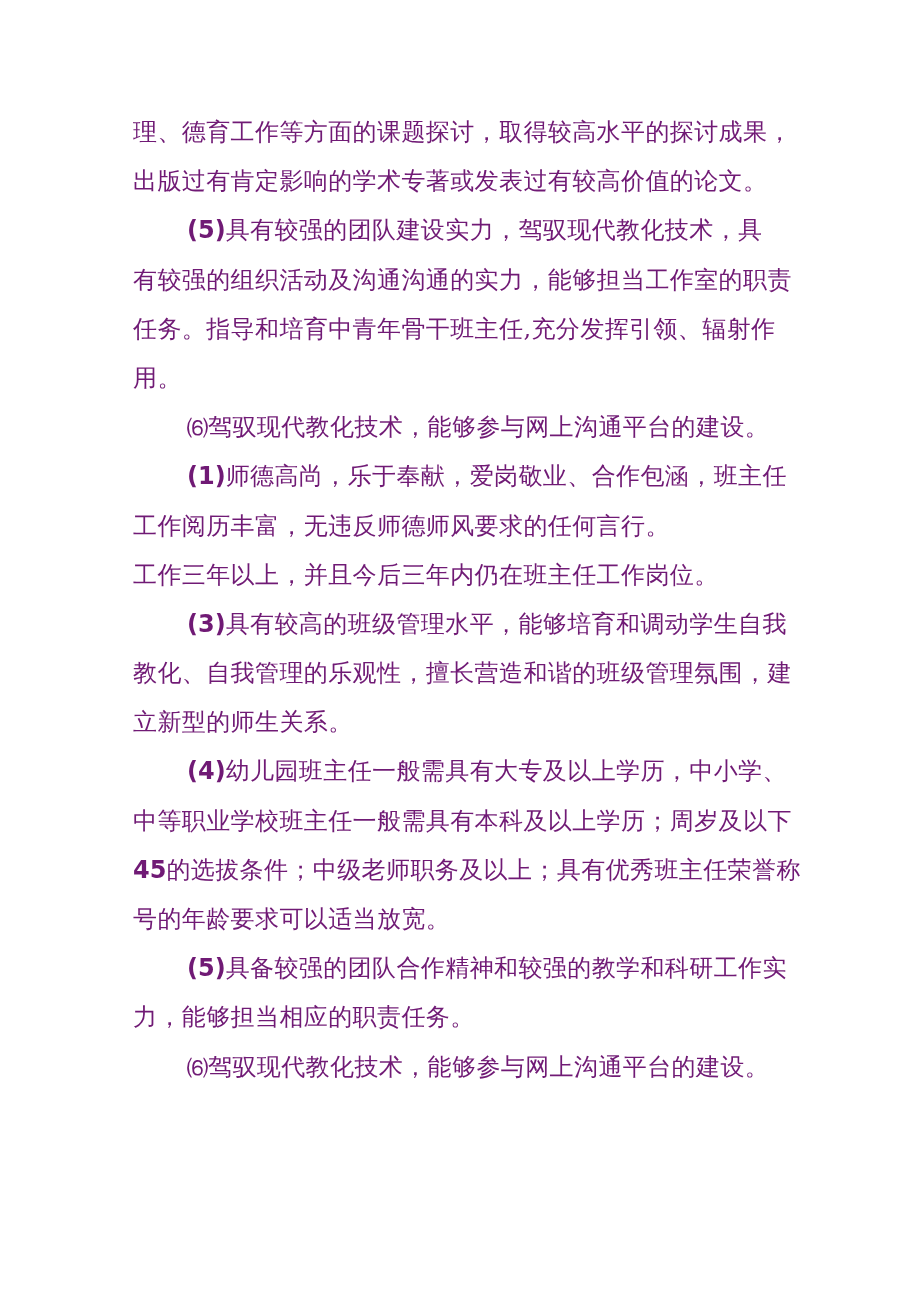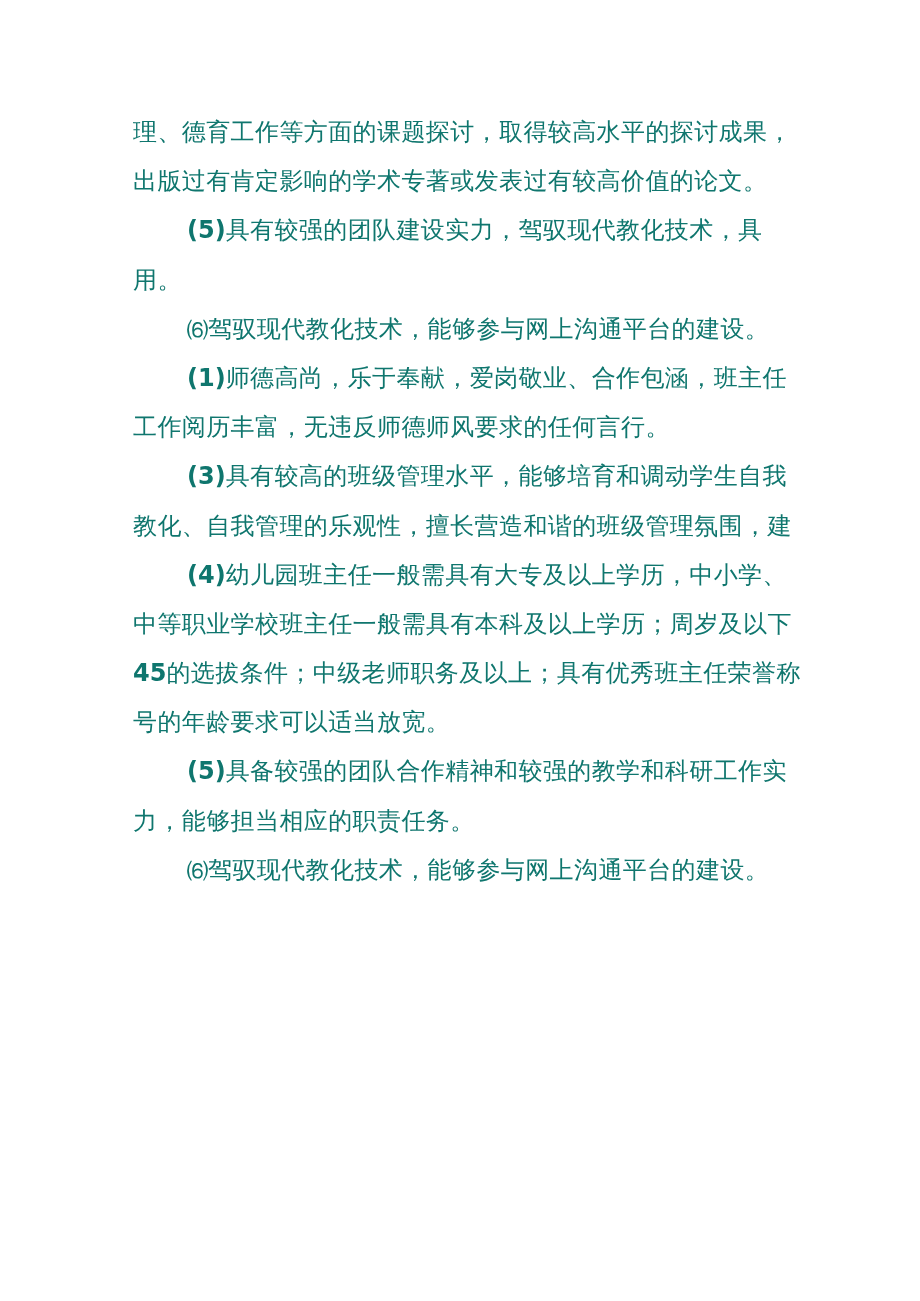--- a/index.html
+++ b/index.html
@@ -1,49 +1,53 @@
 <!DOCTYPE html>
 <html><head>
 <meta charset="utf-8">
 <style>
   html, body { margin: 0; padding: 0; background: #ffffff; }
   body { width: 920px; height: 1301px; position: relative; overflow: hidden; }
   .page {
     position: absolute; left: 133px; top: 108px; width: 662px;
     font-family: "DejaVu Serif", "Liberation Serif", serif;
-    font-size: 24px; color: #0f766e;
+    font-size: 24px; color: #701a75;
   }
   .line {
     height: 49.2px; line-height: 49.2px; white-space: nowrap;
     letter-spacing: 0.4px;
   }
   .indent { padding-left: 54px; }
   .num { font-family: "DejaVu Sans", "Liberation Sans", sans-serif; font-weight: bold; letter-spacing: 0; }
   .plain-num { font-family: "DejaVu Serif", serif; font-weight: normal; letter-spacing: 0; font-size: 21px; }
 </style>
 </head>
 <body>
 
 <div class="page">
 
   <div class="line">理、德育工作等方面的课题探讨，取得较高水平的探讨成果，</div>
   <div class="line">出版过有肯定影响的学术专著或发表过有较高价值的论文。</div>
 
   <div class="line indent"><span class="num">(5)</span><span>具有较强的团队建设实力，驾驭现代教化技术，具</span></div>
+  <div class="line">有较强的组织活动及沟通沟通的实力，能够担当工作室的职责</div>
+  <div class="line">任务。指导和培育中青年骨干班主任,充分发挥引领、辐射作</div>
   <div class="line">用。</div>
 
   <div class="line indent"><span class="plain-num">⑹</span><span>驾驭现代教化技术，能够参与网上沟通平台的建设。</span></div>
 
 
   <div class="line indent"><span class="num">(1)</span><span>师德高尚，乐于奉献，爱岗敬业、合作包涵，班主任</span></div>
   <div class="line">工作阅历丰富，无违反师德师风要求的任何言行。</div>
 
+  <div class="line">工作三年以上，并且今后三年内仍在班主任工作岗位。</div>
 
   <div class="line indent"><span class="num">(3)</span><span>具有较高的班级管理水平，能够培育和调动学生自我</span></div>
   <div class="line">教化、自我管理的乐观性，擅长营造和谐的班级管理氛围，建</div>
+  <div class="line">立新型的师生关系。</div>
 
   <div class="line indent"><span class="num">(4)</span><span>幼儿园班主任一般需具有大专及以上学历，中小学、</span></div>
   <div class="line">中等职业学校班主任一般需具有本科及以上学历；周岁及以下</div>
   <div class="line"><span class="num">45</span><span>的选拔条件；中级老师职务及以上；具有优秀班主任荣誉称</span></div>
   <div class="line">号的年龄要求可以适当放宽。</div>
 
   <div class="line indent"><span class="num">(5)</span><span>具备较强的团队合作精神和较强的教学和科研工作实</span></div>
   <div class="line">力，能够担当相应的职责任务。</div>
 
   <div class="line indent"><span class="plain-num">⑹</span><span>驾驭现代教化技术，能够参与网上沟通平台的建设。</span></div>

